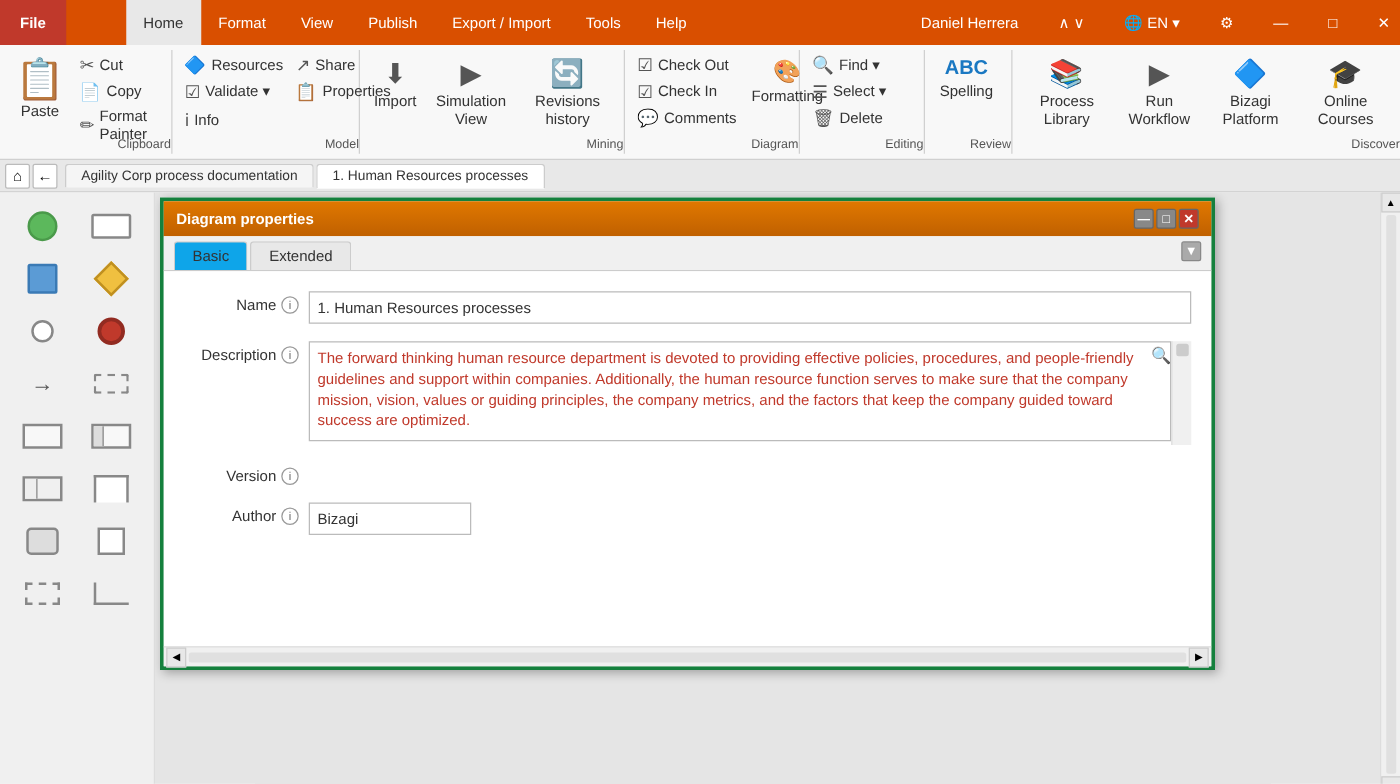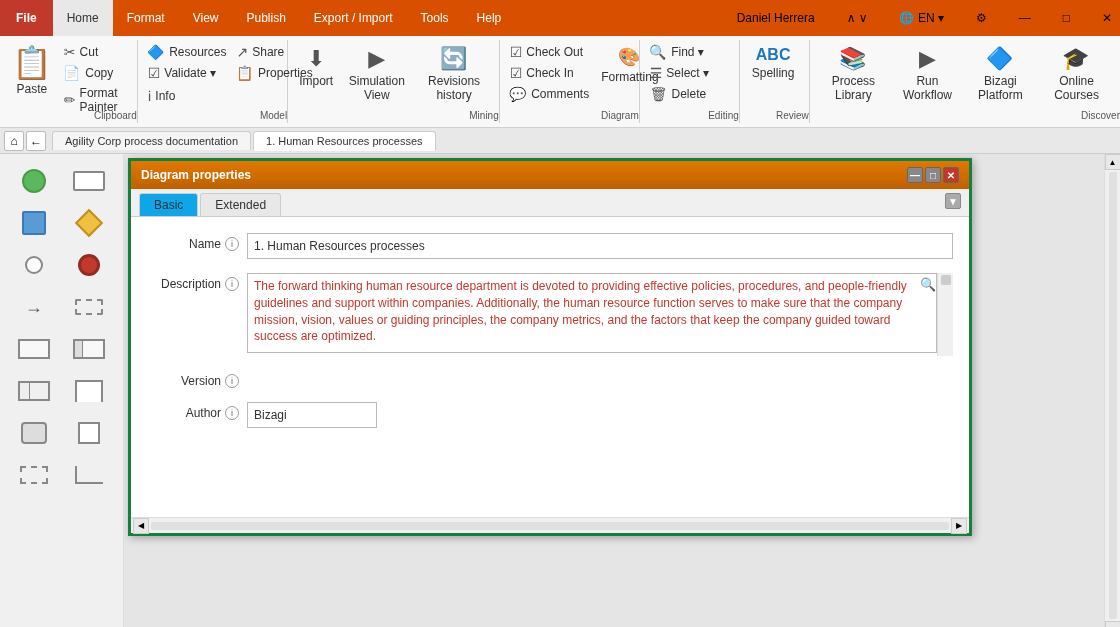--- a/index.html
+++ b/index.html
@@ -20,20 +20,21 @@
       display: flex;
       align-items: center;
       font-weight: bold;
       color: white;
       font-size: 12px;
     }
     .title-bar-tabs {
       display: flex;
       height: 100%;
       align-items: flex-end;
+      padding-left: 48px;
     }
     .title-tab {
       padding: 0 14px;
       height: 100%;
       display: flex;
       align-items: center;
       color: white;
       font-size: 12px;
       cursor: pointer;
     }
@@ -42,21 +43,21 @@
       color: #333;
     }
     .title-bar-right {
       margin-left: auto;
       display: flex;
       align-items: center;
       gap: 8px;
       padding-right: 8px;
       font-size: 12px;
     }
-    .title-bar-right span { color: #000000; padding-left: 24px; }
+    .title-bar-right span { color: #ffffff; padding-left: 24px; }
 
     
     .ribbon {
       background: #f8f8f8;
       border-bottom: 1px solid #d0d0d0;
       display: flex;
       height: 92px;
       padding: 4px 0;
     }
     .ribbon-group {

